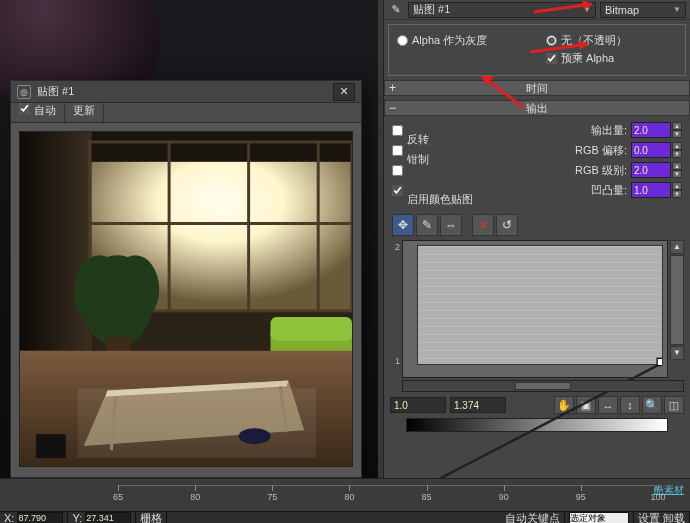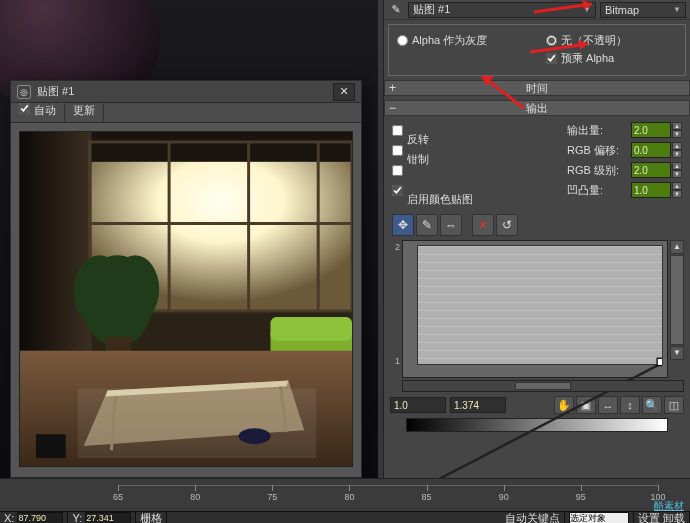--- a/index.html
+++ b/index.html
@@ -37,23 +37,23 @@
 
   .rollout { margin-top: 4px; }
   .rollout-h { height: 16px; background: #5a5a5a; border: 1px solid #333; display: flex; align-items: center; position: relative; }
   .rollout-h .pm { position: absolute; left: 4px; font-size: 12px; line-height: 1; }
   .rollout-h .rt { width: 100%; text-align: center; }
 
   .rollout-body { padding: 4px 8px; }
   .prow { display: flex; align-items: center; height: 20px; }
   .prow .lbl { color: #ddd; margin-top: 19px; }
   .prow .sp { flex: 1; }
-  .prow .plabel { color: #ddd; margin-right: 4px; min-width: 60px; text-align: left; }
+  .prow .plabel { color: #ddd; margin-right: 4px; min-width: 60px; text-align: right; }
   .spinner { display: flex; align-items: center; }
-  .spinner input { width: 40px; height: 16px; background: #4d7c0f; color: #e8e8c0; border: 1px solid #222; font-size: 10px; padding: 0 2px; }
+  .spinner input { width: 40px; height: 16px; background: #6d28d9; color: #e8e8c0; border: 1px solid #222; font-size: 10px; padding: 0 2px; }
   .spin-btns { display: flex; flex-direction: column; margin-left: 1px; }
   .sbtn { width: 10px; height: 8px; background: #666; border: 1px solid #333; font-size: 6px; line-height: 6px; text-align: center; }
 
   .arrow { position: absolute; pointer-events: none; }
 
   .colormap-sec { padding: 2px 8px 6px; }
   .colormap-sec .title { margin-bottom: 2px; }
   .colormap-row { display: flex; align-items: center; gap: 10px; }
 
   .toolbtns { display: flex; gap: 2px; padding: 2px 8px; }
@@ -80,21 +80,21 @@
 
   
   .bottom { position: absolute; left: 0; top: 478px; right: 0; bottom: 0; background: #3b3b3b; border-top: 1px solid #222; }
   .timeline { position: absolute; left: 118px; top: 6px; width: 540px; height: 24px; }
   .timeline .ticks { position: absolute; inset: 0; border-top: 1px solid #666; }
   .timeline .tick { position: absolute; top: -1px; width: 1px; height: 6px; background: #888; }
   .timeline .tlabel { position: absolute; top: 6px; font-size: 9px; color: #bbb; transform: translateX(-50%); }
   .bbar { position: absolute; left: 0; top: 32px; right: 0; height: 13px; background: #2e2e2e; border-top: 1px solid #111; display: flex; align-items: center; overflow: hidden; }
   .bbar .bseg { display: flex; align-items: center; gap: 3px; padding: 0 4px; height: 100%; border-right: 1px solid #111; }
   .bbar input { width: 46px; height: 12px; background: #1f1f1f; color: #e8e8c0; border: 1px solid #111; font-size: 9px; }
-  .blink { position: absolute; right: 6px; top: 20px; color: #5bd; font-size: 10px; text-decoration: underline; }
+  .blink { position: absolute; right: 6px; top: 4px; color: #5bd; font-size: 10px; text-decoration: underline; }
 
   input[type=checkbox], input[type=radio] { accent-color: #555; width: 11px; height: 11px; }
 </style>
 </head>
 <body>
 
 <div class="viewport-bg">
   <div class="sphere"></div>
 </div>
 

